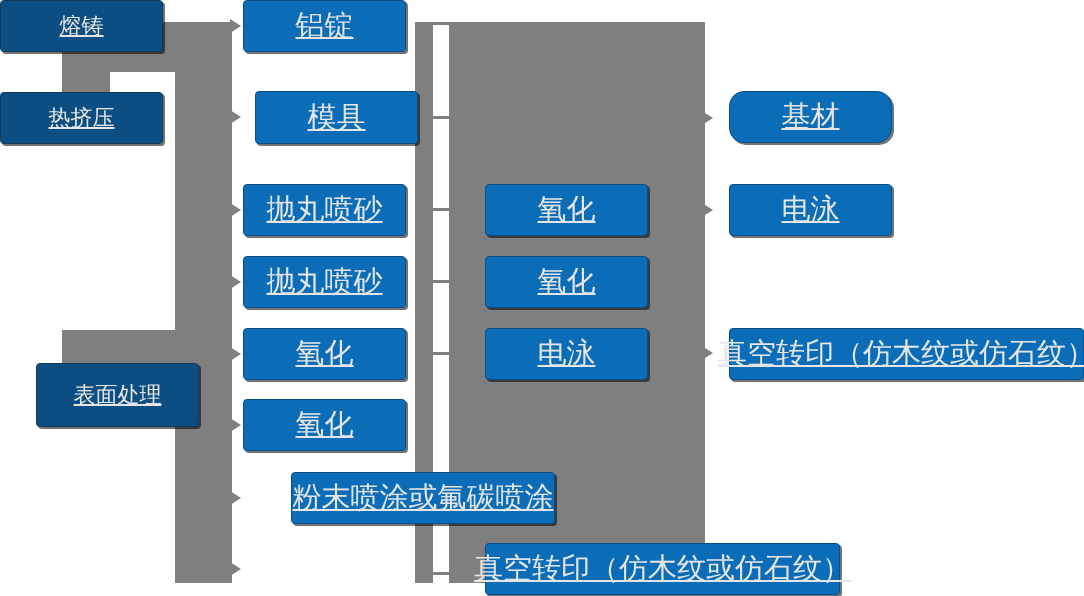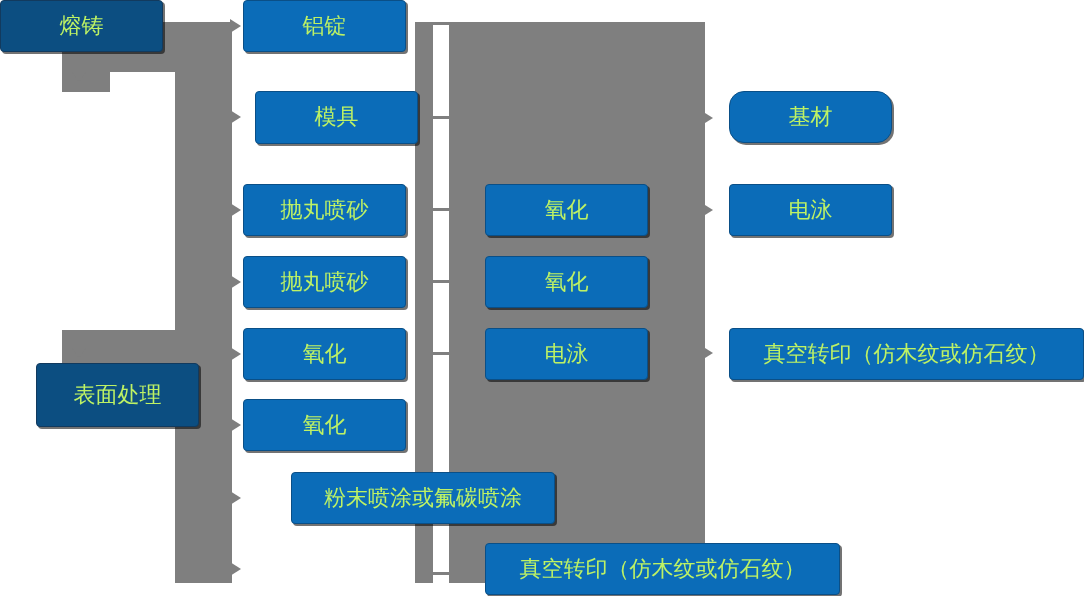--- a/index.html
+++ b/index.html
@@ -25,30 +25,31 @@
          border-left:8px solid #7f7f7f;}
   .arrow-dn{position:absolute;width:0;height:0;
          border-left:7px solid transparent;
          border-right:7px solid transparent;
          border-top:10px solid #7f7f7f;}
 
   
   .node{
     position:absolute;
     display:flex;align-items:center;justify-content:center;
-    color:#bef264;
+    color:#e5e5e5;
     border-radius:4px;
     box-sizing:border-box;
     text-align:center;
     line-height:1.1;
     white-space:nowrap;
     box-shadow:2px 2px 0 rgba(0,0,0,.55);
+    text-decoration:underline;
   }
   .node.dark{background:#0C4E81;border:1px solid #123a5e;font-size:22px;}
-  .node.light{background:#0B6CB8;border:1px solid #0a4f87;font-size:22px;text-align:center;}
+  .node.light{background:#0B6CB8;border:1px solid #0a4f87;font-size:29px;text-align:center;}
   .node .lbl{pointer-events:none;}
 </style>
 </head>
 <body>
 
 <div id="stage">
 
   <div class="gray" style="left:110px;top:22px;width:122px;height:50px;"></div>
 
   <div class="gray" style="left:62px;top:48px;width:48px;height:44px;"></div>
@@ -80,20 +81,23 @@
   <div class="gline" style="left:433px;top:572px;width:22px;height:3px;"></div>
 
   <div class="gray" style="left:449px;top:22px;width:256px;height:561px;"></div>
 
   <div class="arrow-sm" style="left:705px;top:113px;"></div>
   <div class="arrow-sm" style="left:705px;top:205px;"></div>
   <div class="arrow-sm" style="left:705px;top:348px;"></div>
 
   <div class="node dark" style="left:0px;top:0px;width:163px;height:52px;">
     <span class="lbl">熔铸</span>
+  </div>
+  <div class="node dark" style="left:0px;top:92px;width:163px;height:52px;">
+    <span class="lbl">热挤压</span>
   </div>
   <div class="node dark" style="left:0px;top:363px;width:163px;height:64px;margin-left:36px;">
     <span class="lbl">表面处理</span>
   </div>
 
   <div class="node light" style="left:243px;top:0px;width:163px;height:52px;">
     <span class="lbl">铝锭</span>
   </div>
   <div class="node light" style="left:255px;top:91px;width:163px;height:53px;">
     <span class="lbl">模具</span>

